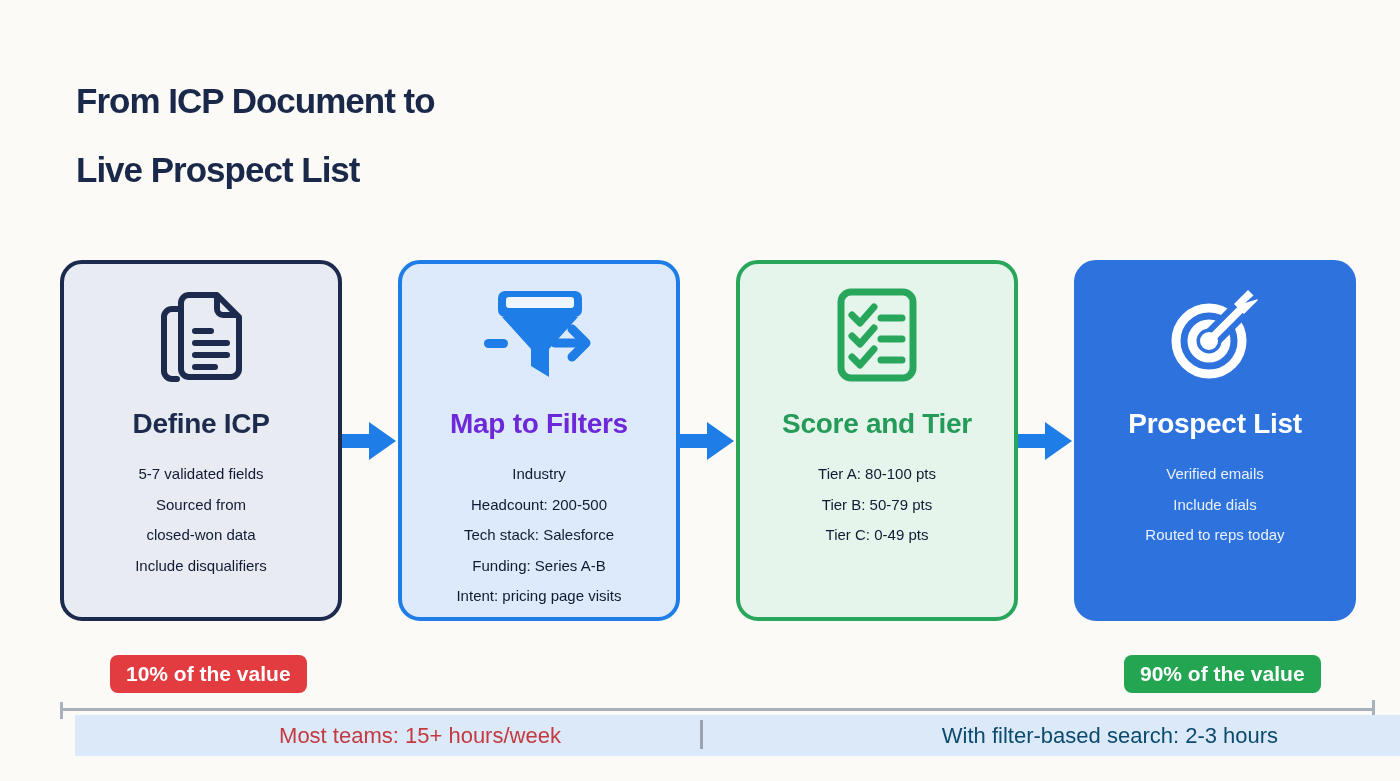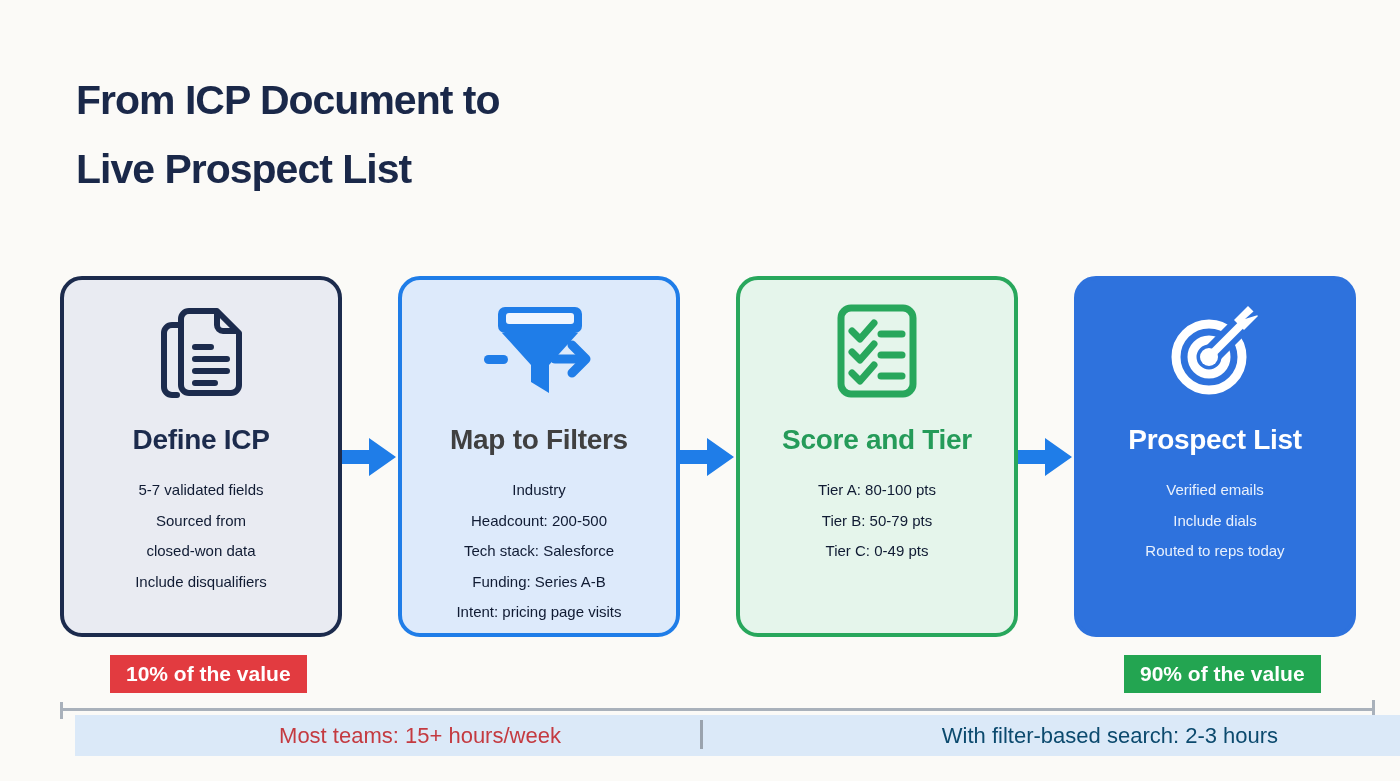--- a/index.html
+++ b/index.html
@@ -4,47 +4,47 @@
 <style>
   html,body{margin:0;padding:0;}
   body{
     width:1400px;height:781px;position:relative;overflow:hidden;
     background:#fbfaf7;
     font-family:"Liberation Sans",sans-serif;
     -webkit-font-smoothing:antialiased;
   }
   .page-title{
     position:absolute;left:76px;top:66px;
-    font-size:41px;font-weight:700;color:#1a2849;
+    font-size:35px;font-weight:700;color:#1a2849;
     line-height:69px;letter-spacing:-1px;
   }
   .cards-row{
-    position:absolute;left:60px;top:276px;width:1296px;height:361px;
+    position:absolute;left:60px;top:260px;width:1296px;height:361px;
     display:flex;align-items:stretch;
   }
   .card{
     width:282px;box-sizing:border-box;border-radius:22px;
     padding:18px 14px 14px;text-align:center;flex:0 0 282px;
   }
   .card-1{background:#e9ebf2;border:4px solid #1c2b4d;}
   .card-2{background:#ddeafb;border:4px solid #1f7de8;}
   .card-3{background:#e5f5eb;border:4px solid #28a75c;}
   .card-4{background:#2e72dd;border:4px solid #2e72dd;}
   .card-icon{height:98px;display:flex;align-items:center;justify-content:center;margin-top:4px;}
   .card-title{font-size:28px;font-weight:700;margin-top:24px;letter-spacing:-0.3px;}
   .card-1 .card-title{color:#1c2b4d;}
-  .card-2 .card-title{color:#404040;}
+  .card-2 .card-title{color:#6d28d9;}
   .card-3 .card-title{color:#259b59;}
   .card-4 .card-title{color:#ffffff;}
   .card-body{margin-top:19px;font-size:15px;line-height:30.5px;color:#101b33;}
   .card-4 .card-body{color:#e9f1fd;text-align:center;}
   .arrow-slot{flex:0 0 56px;display:flex;align-items:center;justify-content:center;}
   .badge{
     position:absolute;top:655px;height:38px;line-height:38px;
-    padding:0 16px;border-radius:0;color:#ffffff;
+    padding:0 16px;border-radius:8px;color:#ffffff;
     font-size:21px;font-weight:700;white-space:nowrap;
   }
   .badge-red{left:110px;background:#e23b40;}
   .badge-green{left:1124px;background:#23a551;}
   .bracket-line{position:absolute;left:60px;top:708px;width:1315px;height:3px;background:#a9b1bb;}
   .bracket-tick-left{position:absolute;left:60px;top:702px;width:3px;height:17px;background:#a9b1bb;}
   .bracket-tick-right{position:absolute;left:1372px;top:700px;width:3px;height:16px;background:#a9b1bb;}
   .timeline-bar{
     position:absolute;left:63px;top:715px;width:1380px;height:41px;
     background:#dbe9f8;display:flex;margin-left:12px;

